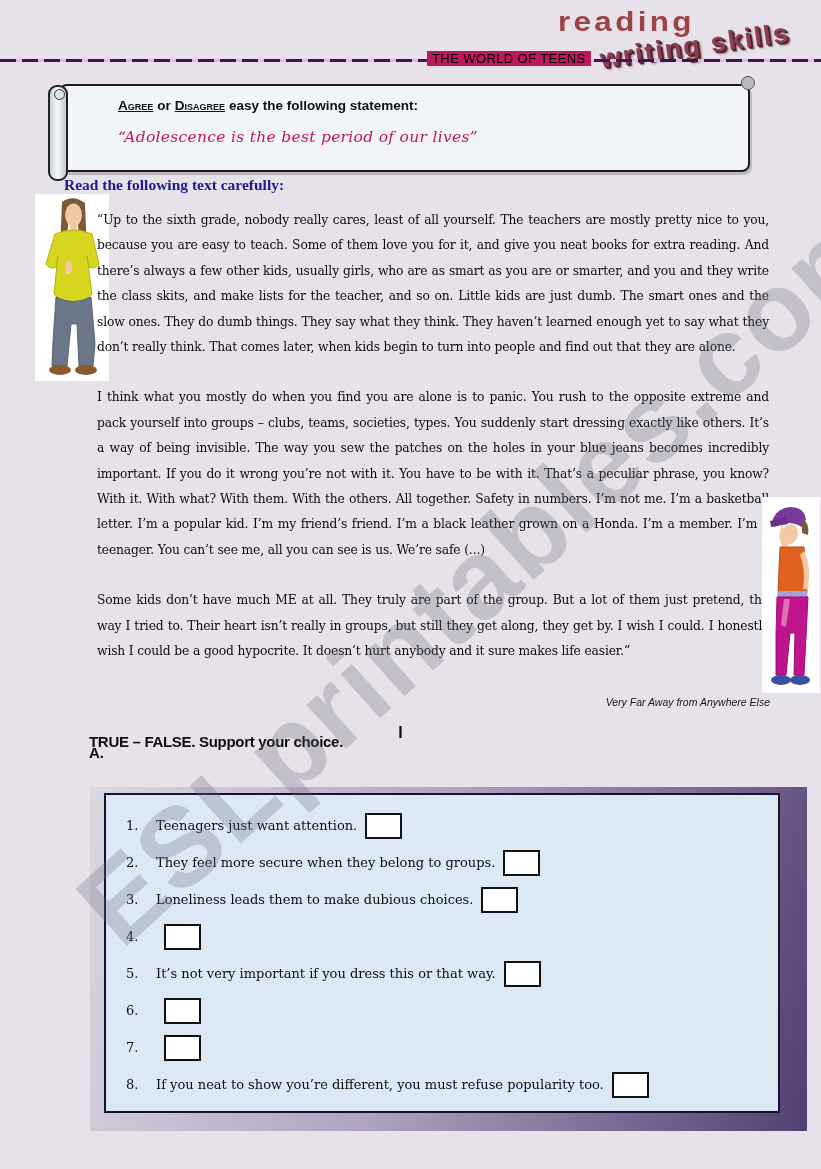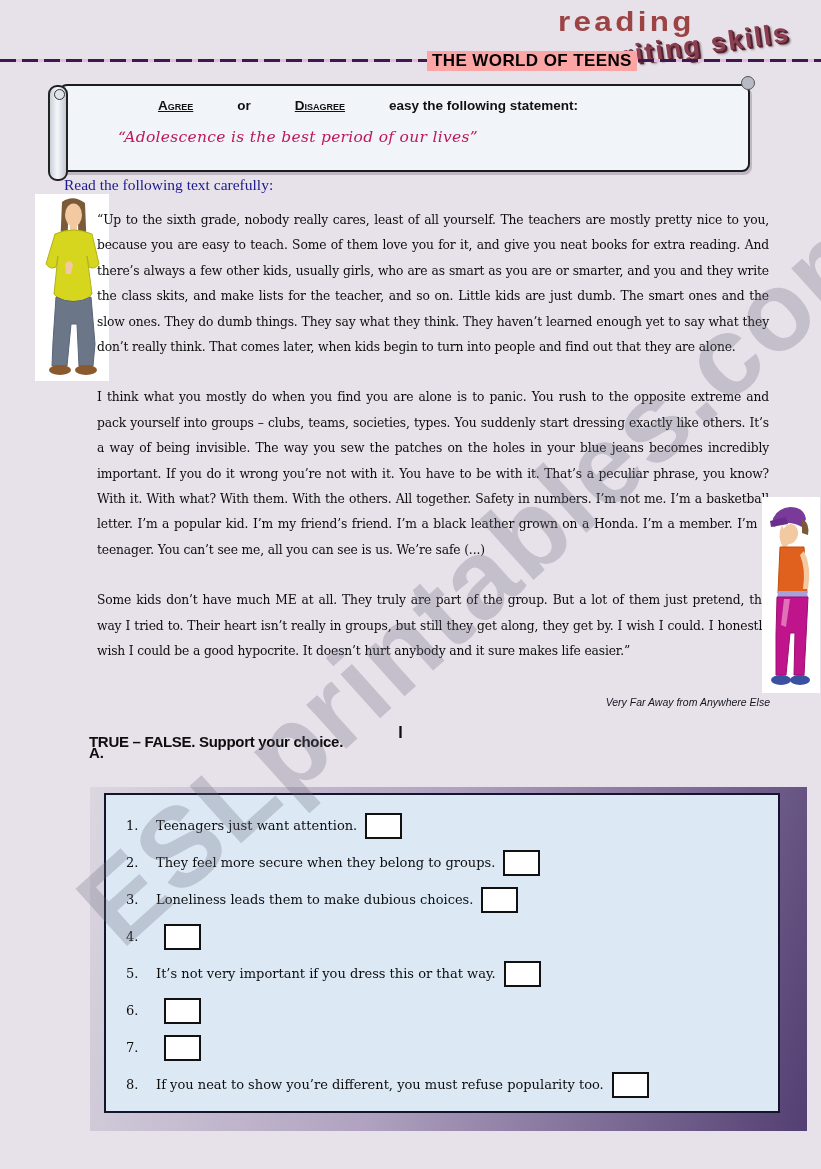--- a/index.html
+++ b/index.html
@@ -30,22 +30,22 @@
     font-family:"Liberation Sans", sans-serif; font-weight:bold;
     font-size:27px; letter-spacing:2px; color:#8a4050; white-space:nowrap;
     transform:rotate(-8deg); transform-origin:left center;
     text-shadow:1px 1px 0 #552330, 2px 2px 0 #552330, 3px 3px 2px rgba(60,20,30,.45);
   }
   .top-rule {
     position:absolute; left:0; top:59px; width:100%; height:3px;
     background:repeating-linear-gradient(90deg,#40184f 0 16px,#e9b9dd 16px 22px);
   }
   .world-label {
-    position:absolute; left:427px; top:51px; background:#fca5a5; padding:0 5px;
-    font-family:"Liberation Sans", sans-serif; font-weight:bold; font-size:17px;
+    position:absolute; left:427px; top:51px; background:#be185d; padding:0 5px;
+    font-family:"Liberation Sans", sans-serif; font-weight:normal; font-size:13px;
     letter-spacing:.4px; color:#000; white-space:nowrap;
   }
 
   
   .banner { position:absolute; left:48px; top:84px; width:702px; height:94px; }
   .banner-body {
     position:absolute; left:11px; top:0; right:0; bottom:6px;
     background:#f1f5fa; border:2px solid #1c1c1c; border-radius:8px;
     box-shadow:2px 3px 0 rgba(40,40,60,.22);
   }
@@ -60,31 +60,31 @@
   }
   .banner-curl-right {
     position:absolute; right:-5px; top:-8px; width:12px; height:12px;
     background:#b7bac4; border:1px solid #555; border-radius:50%;
   }
   .banner-line1 {
     position:absolute; left:70px; top:14px;
     font-family:"Liberation Sans", sans-serif; font-weight:bold;
     font-size:13.5px; color:#111;
   }
-  .banner-line1 > span { margin-right:4px;margin-left:40px; }
+  .banner-line1 > span { margin-right:4px; }
   .sc { font-variant:small-caps; text-decoration:underline; }
   .banner-quote {
     position:absolute; left:70px; top:44px;
     font-style:italic; font-size:15.5px; color:#be185d; letter-spacing:.3px;
   }
 
   
   .read-instr {
     position:absolute; left:64px; top:176px;
-    font-family:"Liberation Serif", serif; font-weight:normal;
+    font-family:"Liberation Serif", serif; font-weight:bold;
     font-size:15.5px; color:#1b1b8c;
   }
 
   
   .fig { position:absolute; background:#fff; }
   .fig-left  { left:35px;  top:194px; width:74px; height:187px; }
   .fig-right { left:762px; top:497px; width:58px; height:196px; }
 
   
   .passage {

